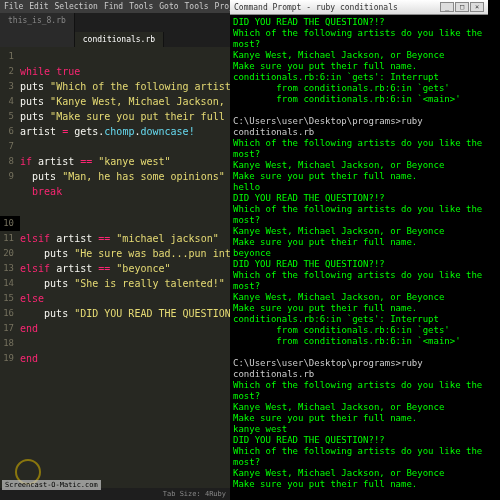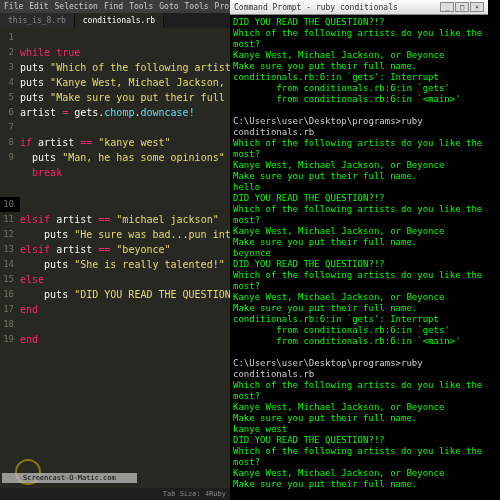--- a/index.html
+++ b/index.html
@@ -2,40 +2,40 @@
 <html><head>
 <meta charset="utf-8">
 <style>
 * { margin: 0; padding: 0; box-sizing: border-box; }
 body { font-family: 'Consolas', monospace; background: #000; width: 500px; height: 500px; overflow: hidden; display: flex; }
 .editor { width: 230px; background: #272822; display: flex; flex-direction: column; }
 .menubar { background: #3c3c3c; font-size: 8px; color: #ccc; padding: 2px 4px; display: flex; gap: 6px; }
 .menubar span { cursor: pointer; }
 .tabs { background: #1e1e1e; display: flex; font-size: 8px; }
 .tab { padding: 3px 8px; color: #888; background: #2a2a2a; border-right: 1px solid #111; }
-.tab.active { background: #272822; color: #fff; }
+.tab.active { background: #272822; color: #fff; margin-top: 19px; }
 .code { flex: 1; font-size: 10px; line-height: 15px; padding: 2px 0; overflow: hidden; }
 .line { display: flex; }
 .ln { width: 20px; text-align: right; color: #75715e; padding-right: 6px; font-size: 9px; flex-shrink: 0; }
 .ln.hl { background: #000000; margin-top: 32px; }
 .code-text { color: #f8f8f2; white-space: pre; overflow: hidden; }
 .kw { color: #f92672; text-align: right; }
 .str { color: #e6db74; }
 .id { color: #f8f8f2; }
 .fn { color: #66d9ef; }
 .statusbar { background: #1e1e1e; font-size: 7px; color: #888; padding: 2px 4px; display: flex; justify-content: flex-end; }
 .cursor-ring { position: absolute; left: 15px; bottom: 15px; width: 26px; height: 26px; border: 2px solid #ccaa00; border-radius: 50%; opacity: 0.6; }
 .terminal { width: 258px; background: #000; display: flex; flex-direction: column; }
 .term-title { background: #ddd; background: linear-gradient(#fff,#ddd); font-size: 8px; padding: 2px 4px; color: #333; border-bottom: 1px solid #888; display: flex; justify-content: space-between; align-items: center; }
 .win-btns { display: flex; gap: 1px; }
 .win-btn { width: 14px; height: 10px; background: #ddd; border: 1px solid #888; font-size: 7px; text-align: center; line-height: 8px; }
 .term-body { flex: 1; font-size: 9px; line-height: 11px; padding: 2px 3px; overflow: hidden; }
 .out { color: #00ff00; white-space: pre-wrap; word-break: break-all; }
 .prompt { color: #ccc; }
-.watermark { position: absolute; bottom: 17px; left: 2px; background: rgba(200,200,200,0.7); font-size: 7px; padding: 1px 21px; color: #000; }
+.watermark { position: absolute; bottom: 10px; left: 2px; background: rgba(200,200,200,0.7); font-size: 7px; padding: 1px 3px; color: #000; }
 </style>
 </head>
 <body>
 
 <div class="editor">
   <div class="menubar" id="menubar">
       <span>File</span>
       <span>Edit</span>
       <span>Selection</span>
       <span>Find</span>
@@ -89,21 +89,21 @@
       </div>
       <div class="line">
         <div class="ln hl">10</div>
         <div class="code-text"><span class="id">  </span><span class="kw">break</span></div>
       </div>
       <div class="line">
         <div class="ln">11</div>
         <div class="code-text"><span class="kw">elsif </span><span class="id">artist </span><span class="kw">== </span><span class="str">"michael jackson"</span></div>
       </div>
       <div class="line">
-        <div class="ln">12</div>
+        <div class="ln">20</div>
         <div class="code-text"><span class="id">    puts </span><span class="str">"He sure was bad...pun intended.</span></div>
       </div>
       <div class="line">
         <div class="ln">13</div>
         <div class="code-text"><span class="kw">elsif </span><span class="id">artist </span><span class="kw">== </span><span class="str">"beyonce"</span></div>
       </div>
       <div class="line">
         <div class="ln">14</div>
         <div class="code-text"><span class="id">    puts </span><span class="str">"She is really talented!"</span></div>
       </div>

